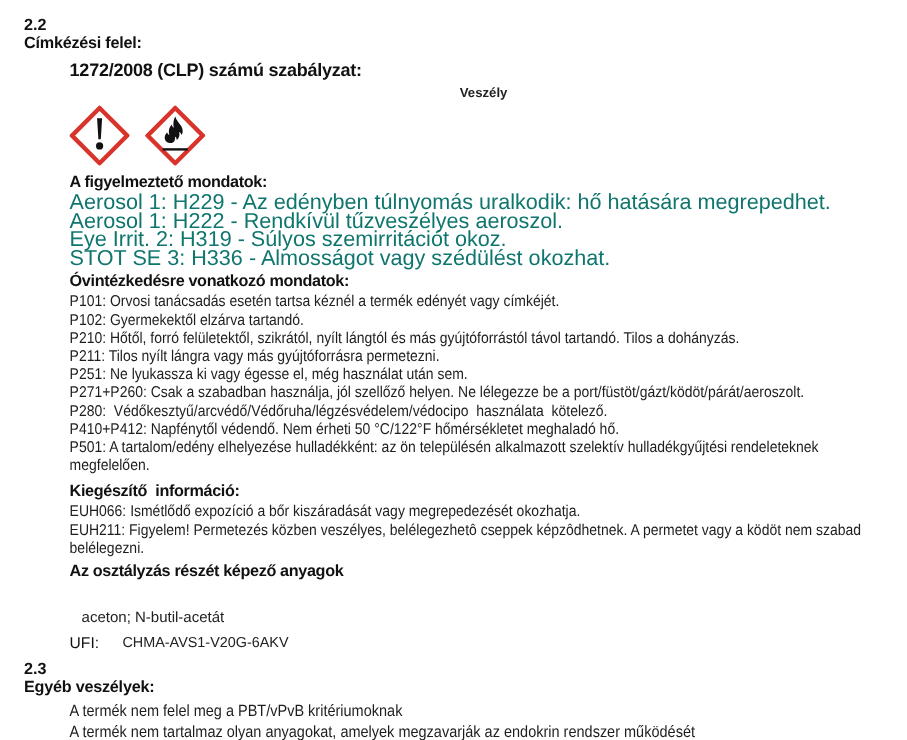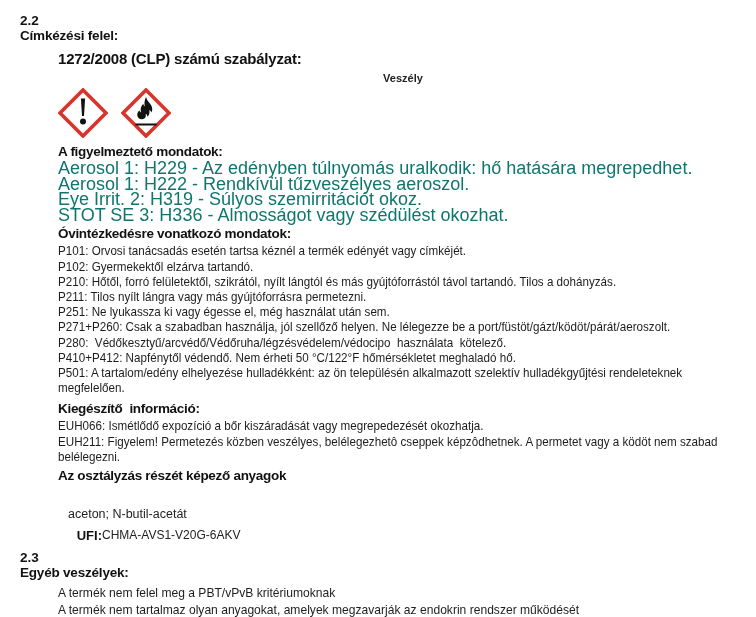--- a/index.html
+++ b/index.html
@@ -22,21 +22,21 @@
 
   .h-block { margin-top:1px; }
   .h-line { font-size:18px; line-height:15.6px; color:#0f766e; white-space:pre-wrap; }
 
   
   .cond-block { width:772px; transform:scaleX(0.895); transform-origin:0 0; margin-top:2px; }
   .p-line { font-size:13px; line-height:15.2px; color:#1d1d1d; white-space:pre-wrap; }
 
   .substances { margin-top:24px; margin-left:10px; font-size:12.5px; color:#222; }
   .ufi-row { margin-top:7px; display:flex; }
-  .ufi-label { font-weight:bold; font-size:13px; color:#111; width:44px;text-align:right; }
+  .ufi-label { font-weight:normal; font-size:13px; color:#111; width:44px; }
   .ufi-value { font-size:12px; color:#222; }
 
   .sec23 { margin-top:7px; }
   .bottom-block { margin-left:58px; margin-top:5px; }
   .b-line { font-size:13.5px; line-height:16.5px; color:#1d1d1d; white-space:pre-wrap; }
 </style>
 </head>
 <body>
 
 <div class="sec-row">

